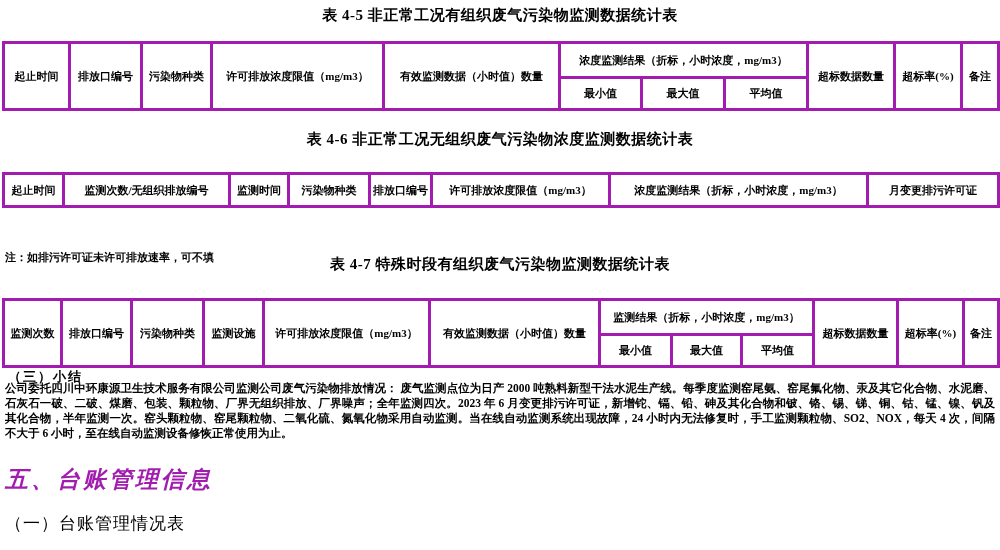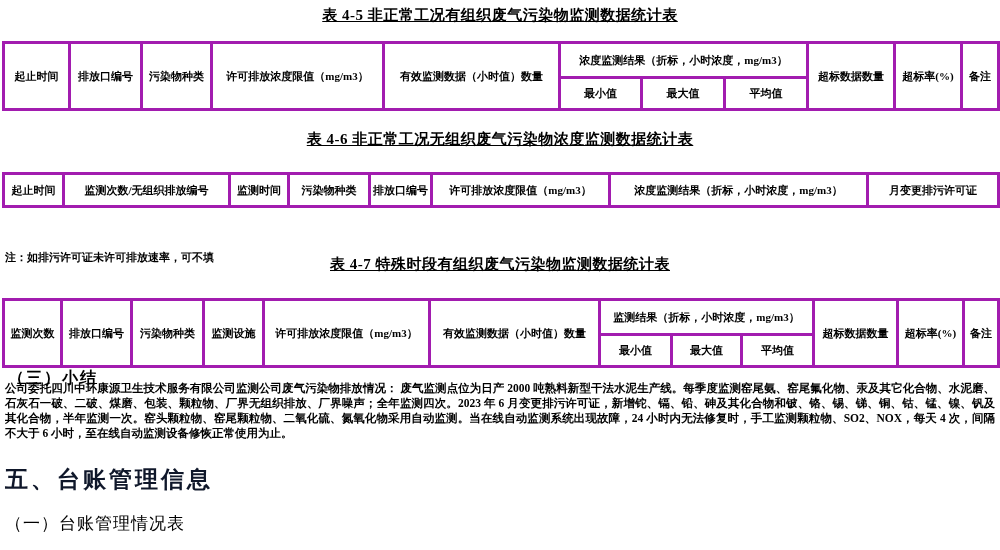--- a/index.html
+++ b/index.html
@@ -1,25 +1,25 @@
 <!DOCTYPE html>
 <html><head>
 <meta charset="utf-8">
 <style>
   html,body{margin:0;padding:0;background:#fff;}
   #page{position:relative;width:1000px;height:550px;background:#ffffff;color:#000;
         font-family:"Liberation Serif",serif;overflow:hidden;}
   .tbl-title{position:absolute;left:0;width:1000px;text-align:center;
-             font-size:15px;font-weight:700;letter-spacing:.5px;text-decoration:underline;}
+             font-size:15px;font-weight:700;letter-spacing:.5px;}
   table.grid{border-collapse:collapse;table-layout:fixed;position:absolute;left:2px;}
   table.grid td{border:3px solid #a21caf;text-align:center;vertical-align:middle;
                 font-family:"Liberation Serif",serif;font-size:11px;font-weight:600;
                 padding:0 2px;overflow:hidden;}
   .note{position:absolute;left:5px;font-size:11px;font-weight:600;}
-  .h3{position:absolute;left:8px;font-size:16px;font-weight:600;letter-spacing:2px;}
+  .h3{position:absolute;left:8px;font-size:13px;font-weight:600;letter-spacing:2px;}
   .para{position:absolute;left:5px;width:990px;font-size:11.5px;font-weight:600;
         line-height:15px;text-align:justify;}
   .h5{position:absolute;left:5px;font-size:23px;font-weight:700;letter-spacing:3px;
       font-family:"Liberation Sans",sans-serif;}
   .hsub{position:absolute;left:5px;font-size:17px;letter-spacing:1px;}
 </style>
 </head>
 <body>
 
 <div id="page">
@@ -124,17 +124,17 @@
       <td>最大值</td>
       <td>平均值</td>
     </tr>
   </tbody>
     </table>
 
   <div class="h3" style="top:368px;">（三）小结</div>
 
   <div class="para" style="top:381px;">公司委托四川中环康源卫生技术服务有限公司监测公司废气污染物排放情况： 废气监测点位为日产 2000 吨熟料新型干法水泥生产线。每季度监测窑尾氨、窑尾氟化物、汞及其它化合物、水泥磨、石灰石一破、二破、煤磨、包装、颗粒物、厂界无组织排放、厂界噪声；全年监测四次。2023 年 6 月变更排污许可证，新增铊、镉、铅、砷及其化合物和铍、铬、锡、锑、铜、钴、锰、镍、钒及其化合物，半年监测一次。窑头颗粒物、窑尾颗粒物、二氧化硫、氮氧化物采用自动监测。当在线自动监测系统出现故障，24 小时内无法修复时，手工监测颗粒物、SO2、NOX，每天 4 次，间隔不大于 6 小时，至在线自动监测设备修恢正常使用为止。</div>
 
-  <div class="h5" style="top: 464px; color: #0f172a;">五、台账管理信息</div>
+  <div class="h5" style="top: 464px; color: #a21caf; font-style: italic;">五、台账管理信息</div>
 
   <div class="hsub" style="top:512px;">（一）台账管理情况表</div>
 
 </div>
 
 </body></html>

